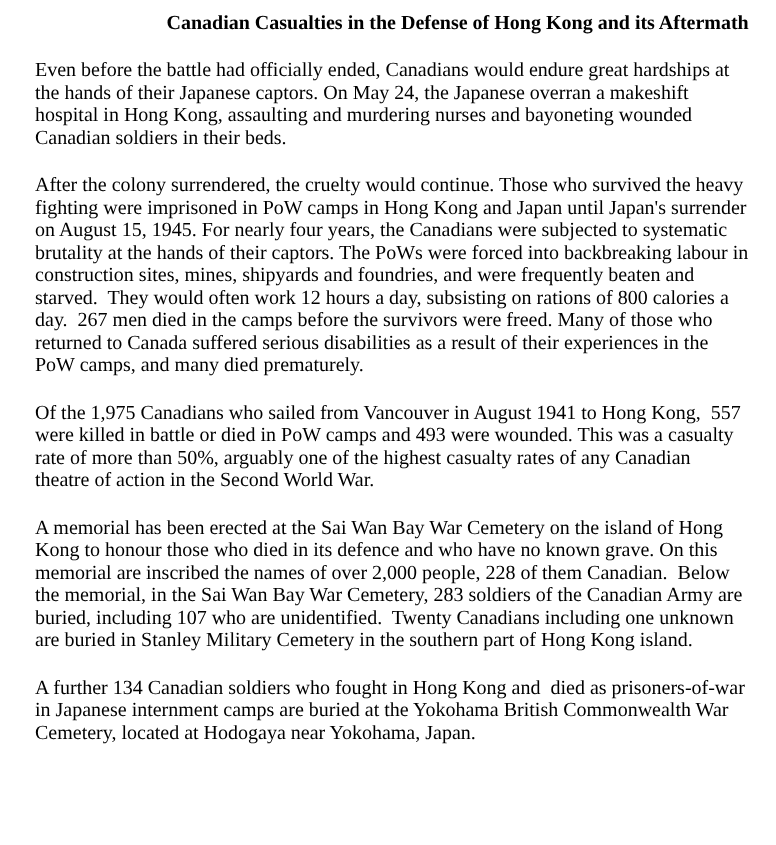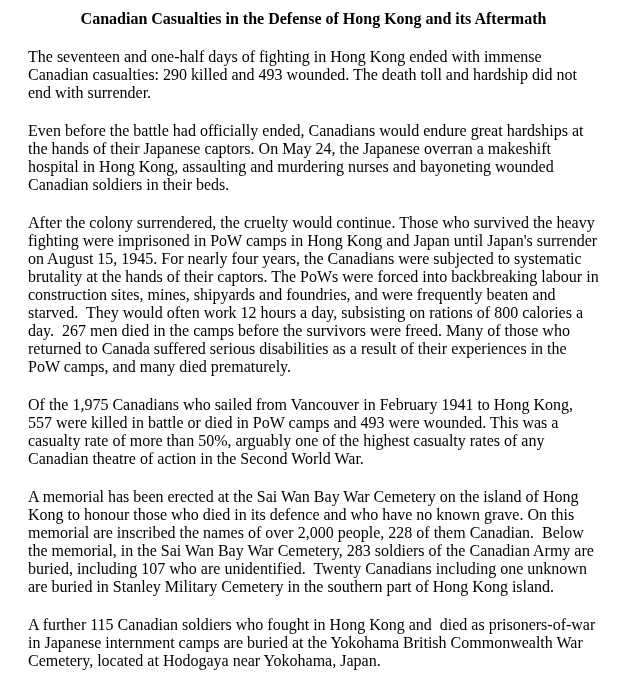--- a/index.html
+++ b/index.html
@@ -15,40 +15,39 @@
       color: #000000;
       font-family: "Liberation Serif", "DejaVu Serif", serif;
       font-size: 16px;
       line-height: 18px;
       padding: 6px 22px 0 28px;
       overflow: hidden;
     }
     .doc-title {
       font-size: 16px;
       font-weight: bold;
-      text-align: center;
+      text-align: right;
       margin: 3px 0 20px 0;
       line-height: 19px;
     }
     .doc-paragraph {
       margin: 0 0 20px 0;
       white-space: pre-wrap;
       text-align: left;
     }
   </style>
 </head>
 <body>
 
 <div class="page">
   <h1 class="doc-title">Canadian Casualties in the Defense of Hong Kong and its Aftermath</h1>
 
-  <p class="doc-paragraph">The seventeen and one-half days of fighting in Hong Kong ended with immense Canadian casualties: 290 killed and 493 wounded. The death toll and hardship did not end with surrender.</p>
 
   <p class="doc-paragraph">Even before the battle had officially ended, Canadians would endure great hardships at the hands of their Japanese captors. On May 24, the Japanese overran a makeshift hospital in Hong Kong, assaulting and murdering nurses and bayoneting wounded Canadian soldiers in their beds.</p>
 
   <p class="doc-paragraph">After the colony surrendered, the cruelty would continue. Those who survived the heavy fighting were imprisoned in PoW camps in Hong Kong and Japan until Japan's surrender on August 15, 1945. For nearly four years, the Canadians were subjected to systematic brutality at the hands of their captors. The PoWs were forced into backbreaking labour in construction sites, mines, shipyards and foundries, and were frequently beaten and starved.  They would often work 12 hours a day, subsisting on rations of 800 calories a day.  267 men died in the camps before the survivors were freed. Many of those who returned to Canada suffered serious disabilities as a result of their experiences in the PoW camps, and many died prematurely.</p>
 
-  <p class="doc-paragraph">Of the 1,975 Canadians who sailed from Vancouver in February 1941 to Hong Kong,  557 were killed in battle or died in PoW camps and 493 were wounded. This was a casualty rate of more than 50%, arguably one of the highest casualty rates of any Canadian theatre of action in the Second World War.</p>
+  <p class="doc-paragraph">Of the 1,975 Canadians who sailed from Vancouver in August 1941 to Hong Kong,  557 were killed in battle or died in PoW camps and 493 were wounded. This was a casualty rate of more than 50%, arguably one of the highest casualty rates of any Canadian theatre of action in the Second World War.</p>
 
   <p class="doc-paragraph">A memorial has been erected at the Sai Wan Bay War Cemetery on the island of Hong Kong to honour those who died in its defence and who have no known grave. On this memorial are inscribed the names of over 2,000 people, 228 of them Canadian.  Below the memorial, in the Sai Wan Bay War Cemetery, 283 soldiers of the Canadian Army are buried, including 107 who are unidentified.  Twenty Canadians including one unknown are buried in Stanley Military Cemetery in the southern part of Hong Kong island.</p>
 
-  <p class="doc-paragraph">A further 115 Canadian soldiers who fought in Hong Kong and  died as prisoners-of-war in Japanese internment camps are buried at the Yokohama British Commonwealth War Cemetery, located at Hodogaya near Yokohama, Japan.</p>
+  <p class="doc-paragraph">A further 134 Canadian soldiers who fought in Hong Kong and  died as prisoners-of-war in Japanese internment camps are buried at the Yokohama British Commonwealth War Cemetery, located at Hodogaya near Yokohama, Japan.</p>
 </div>
 
 </body></html>

